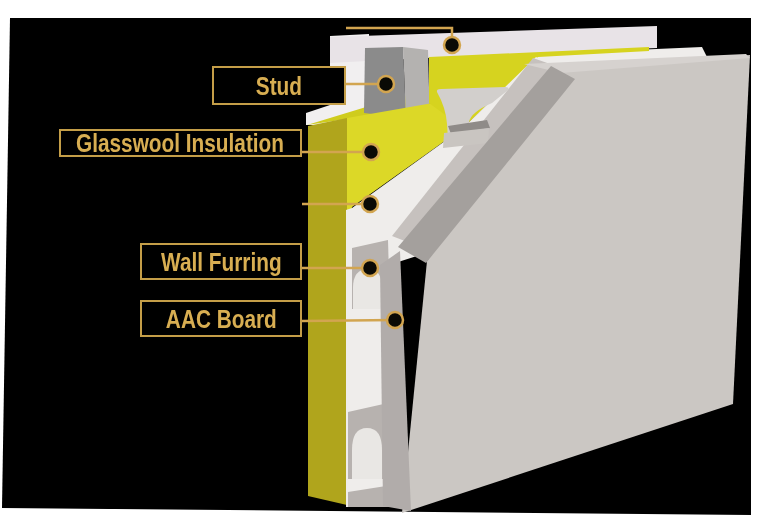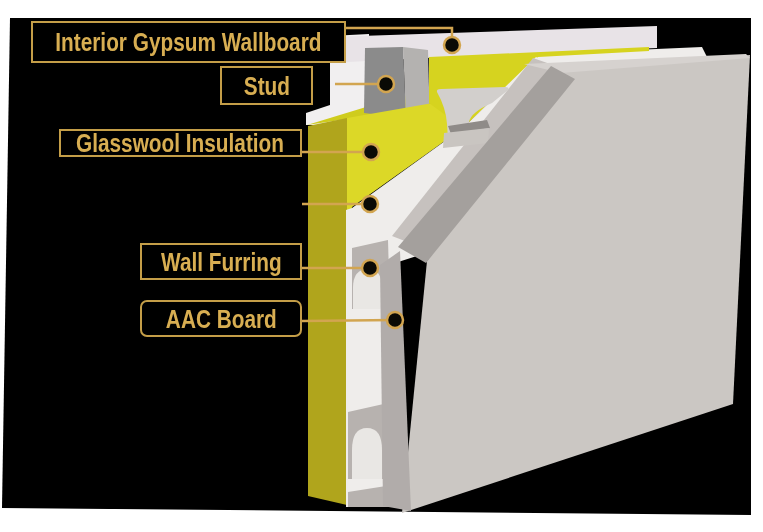--- a/index.html
+++ b/index.html
@@ -5,25 +5,25 @@
   html,body{margin:0;padding:0;background:#ffffff;}
   .stage{position:relative;width:763px;height:532px;overflow:hidden;
          font-family:"Liberation Sans",sans-serif;background:#ffffff;}
   .stage svg{position:absolute;left:0;top:0;}
   .lbl{position:absolute;box-sizing:border-box;background:#000000;
        border:2px solid #c49e48;color:#d8ae52;
        display:flex;align-items:center;justify-content:center;
        font-weight:700;font-size:26px;line-height:1;}
   .lbl>span{display:inline-block;transform:scaleX(0.8);white-space:nowrap;}
   .lbl-1{left:31px;top:21px;width:315px;height:42px;}
-  .lbl-2{left:220px;top:66px;width:93px;height:39px;}
+  .lbl-2{left:212px;top:66px;width:134px;height:39px;}
   .lbl-3{left:59px;top:129px;width:243px;height:28px;}
   .lbl-4{left:3px;top:184px;width:299px;height:40px;}
   .lbl-5{left:140px;top:243px;width:162px;height:37px;}
-  .lbl-6{left:140px;top:300px;width:162px;height:37px;border-radius:7px;}
+  .lbl-6{left:140px;top:300px;width:162px;height:37px;}
 </style>
 </head>
 <body>
 
 <div class="stage">
 
   <svg width="763" height="532" viewBox="0 0 763 532">
 
     <polygon points="10,18 751,18 751,515 2,508" fill="#000000"></polygon>
 
@@ -72,23 +72,20 @@
     <g fill="#0a0a05" stroke-width="2.5">
       <circle cx="452" cy="45" r="8" stroke="#d2a550"></circle>
       <circle cx="386" cy="84" r="8" stroke="#d2a550"></circle>
       <circle cx="371" cy="152" r="8" stroke="#d2a550"></circle>
       <circle cx="370" cy="204" r="8" stroke="#d2a550"></circle>
       <circle cx="370" cy="268" r="8" stroke="#d2a550"></circle>
       <circle cx="395" cy="320" r="8" stroke="#d2a550"></circle>
     </g>
   </svg>
 
-  <div class="lbl lbl-1">
-    <span>Interior Gypsum Wallboard</span>
-  </div>
   <div class="lbl lbl-2">
     <span>Stud</span>
   </div>
   <div class="lbl lbl-3">
     <span>Glasswool Insulation</span>
   </div>
   <div class="lbl lbl-5">
     <span>Wall Furring</span>
   </div>
   <div class="lbl lbl-6">

